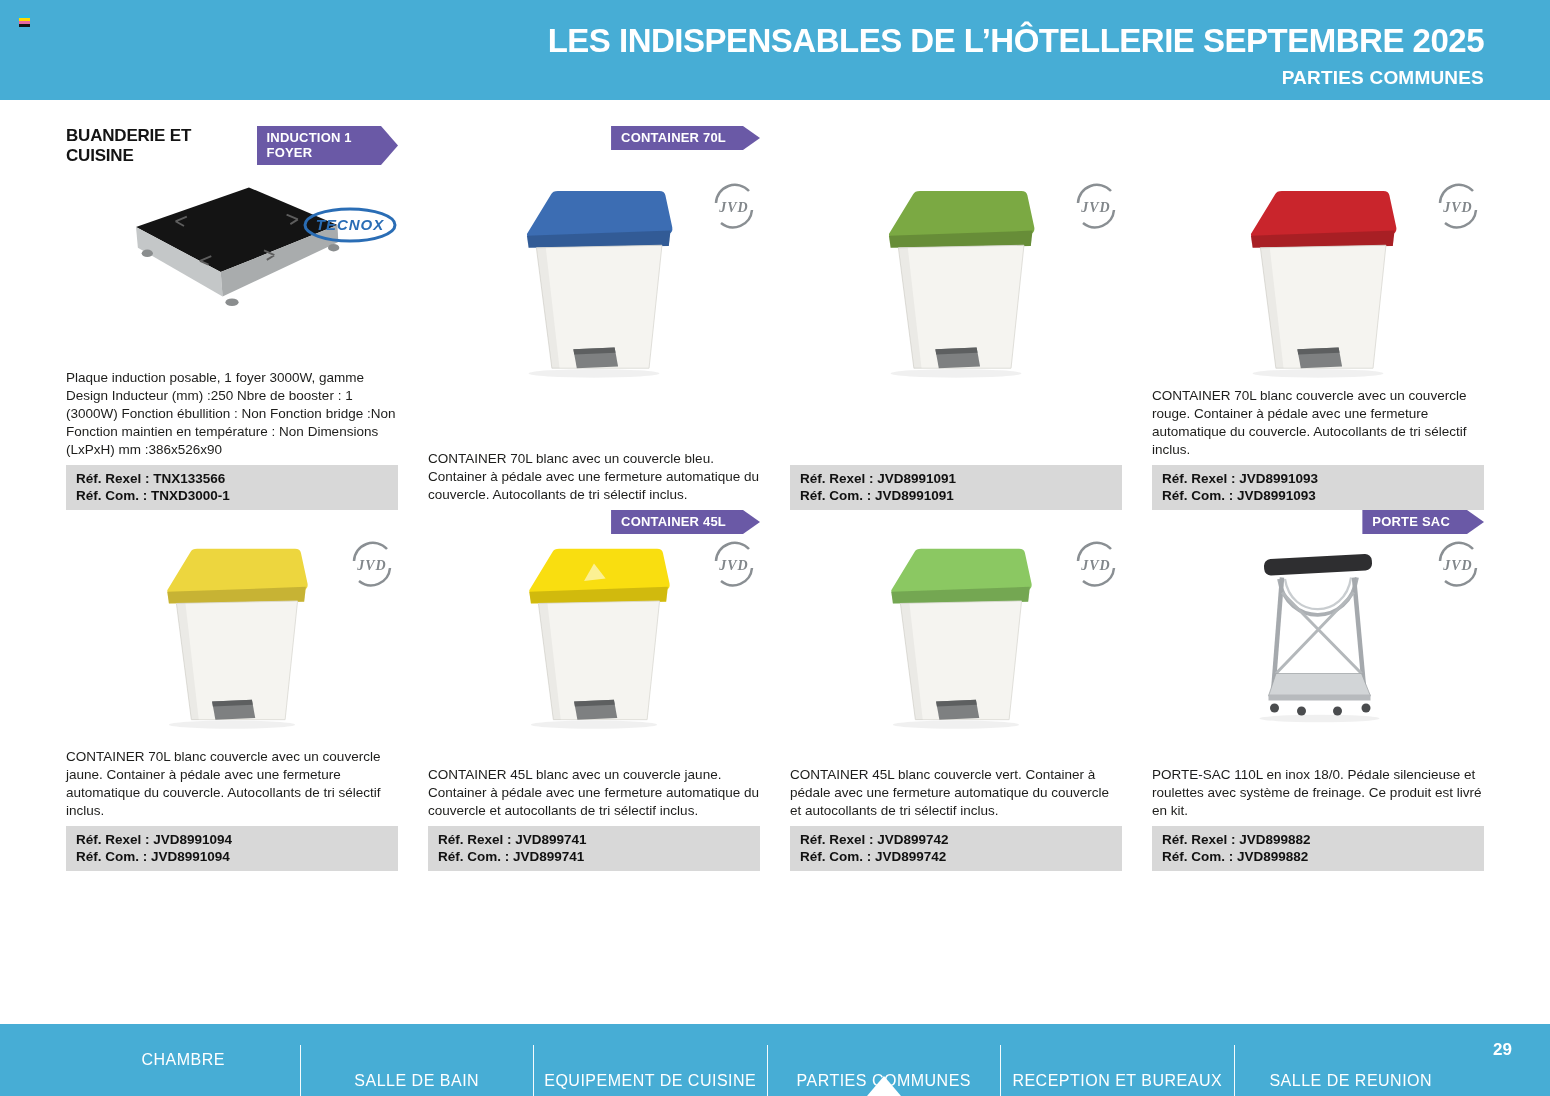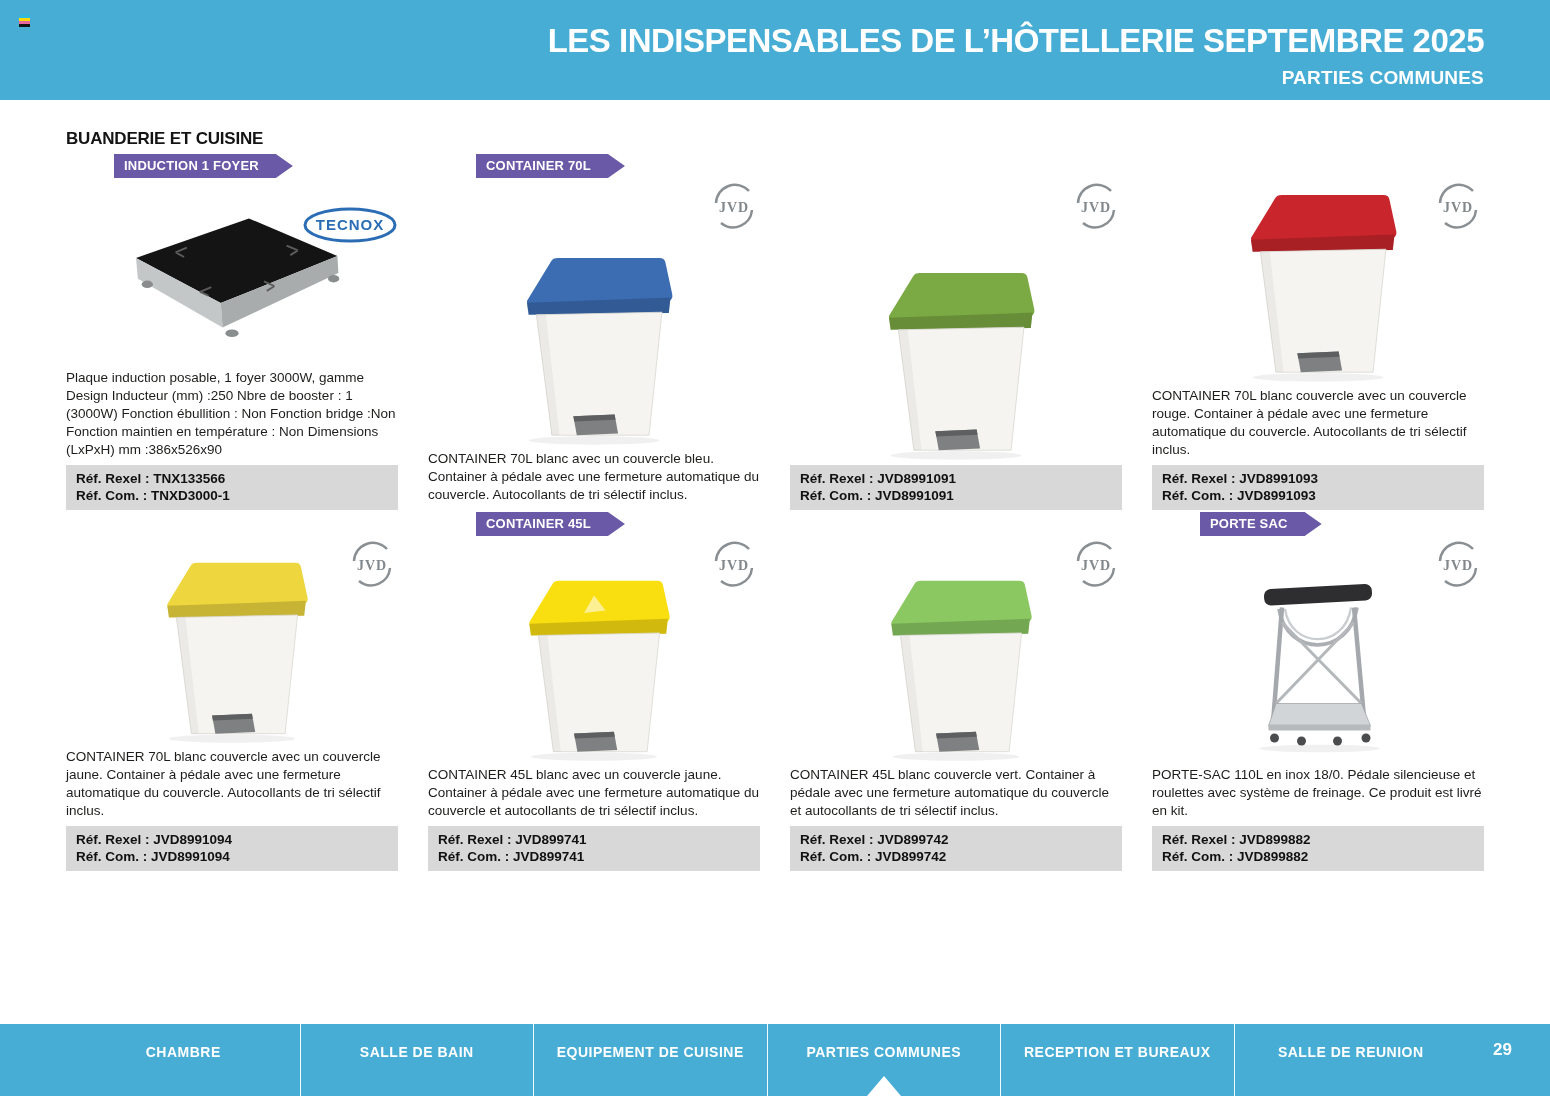--- a/index.html
+++ b/index.html
@@ -14,40 +14,40 @@
   .reg-mark div{height:3px;width:11px;}
   .h-title{position:absolute;right:66px;top:22px;color:#fff;font-size:33px;
     font-weight:800;letter-spacing:-0.5px;white-space:nowrap;}
   .h-sub{position:absolute;right:66px;top:67px;color:#fff;font-size:19px;
     font-weight:800;letter-spacing:0.2px;}
   
   .content{padding:26px 66px 0;}
   .grid{display:grid;grid-template-columns:repeat(4,1fr);column-gap:30px;row-gap:72px;}
   .card{display:flex;flex-direction:column;height:384px;}
   .row2 .card{height:361px;}
-  .card-head{min-height:52px;display:flex;flex-direction:column;
+  .card-head{min-height:52px;display:flex;
     justify-content:flex-end;align-items:flex-start;}
   .row2 .card-head{min-height:26px;}
   .section-title{font-size:17px;font-weight:800;color:#141414;margin:0 0 5px 0;
     letter-spacing:-0.2px;}
   .banner{background:var(--purple,#6A59A6);color:#fff;font-weight:bold;font-size:13px;
     letter-spacing:0.2px;padding:4px 34px 5px 10px;
     clip-path:polygon(0 0,calc(100% - 17px) 0,100% 50%,calc(100% - 17px) 100%,0 100%);margin-left:48px;}
-  .imgzone{position:relative;flex:1;display:flex;align-items:flex-end;justify-content:center;}
+  .imgzone{position:relative;flex:1;display:flex;align-items:flex-start;justify-content:center;font-style:italic;}
   .brand{position:absolute;top:4px;right:0;}
   .brand.tecnox{top:28px;right:0;}
   .desc{font-size:13.5px;line-height:18px;color:#1D1D1B;margin:auto 0 6px 0;}
   .refbox{background:var(--gray,#D8D8D8);padding:5px 10px 6px;font-weight:bold;
     font-size:13.5px;line-height:17px;color:#111;}
   
   .footer{position:absolute;left:0;right:0;bottom:0;height:72px;background:var(--blue,#47ADD5);}
   .footer-nav{position:absolute;left:67px;top:0;bottom:0;width:1400px;display:flex;}
-  .fcell{flex:1;position:relative;text-align:center;padding-top:20px;color:#fff;
-    font-size:14px;font-weight:bold;letter-spacing:0.5px;cursor:pointer;}
-  .fcell + .fcell{border-left:1px solid rgba(255,255,255,0.95);}
+  .fcell{flex:1;position:relative;text-align:center;padding-top:27px;color:#fff;
+    font-size:16px;font-weight:normal;letter-spacing:0.5px;cursor:pointer;}
+  .fcell + .fcell{border-left:1px solid rgba(255,255,255,0.95);margin-top:21px;}
   .up-arrow{position:absolute;bottom:0;left:50%;transform:translateX(-50%);
     width:0;height:0;border-left:17px solid transparent;
     border-right:17px solid transparent;border-bottom:20px solid #fff;}
   .pagenum{position:absolute;right:38px;top:16px;color:#fff;font-size:17px;font-weight:bold;text-align:center;}
   svg{display:block;}
 </style>
 </head>
 <body>
 
 <div class="header">

